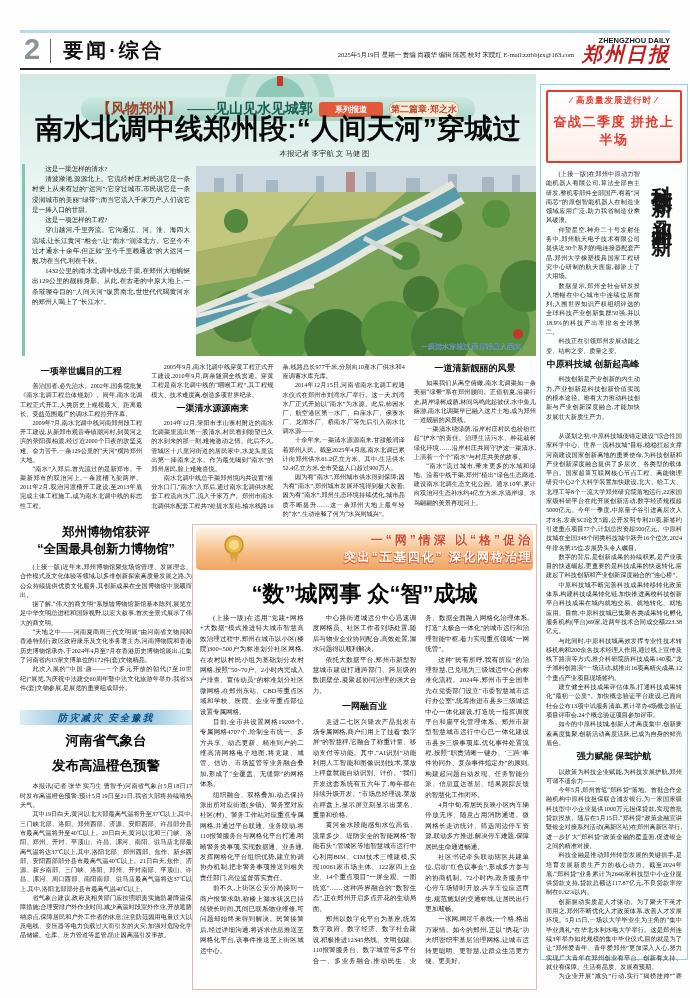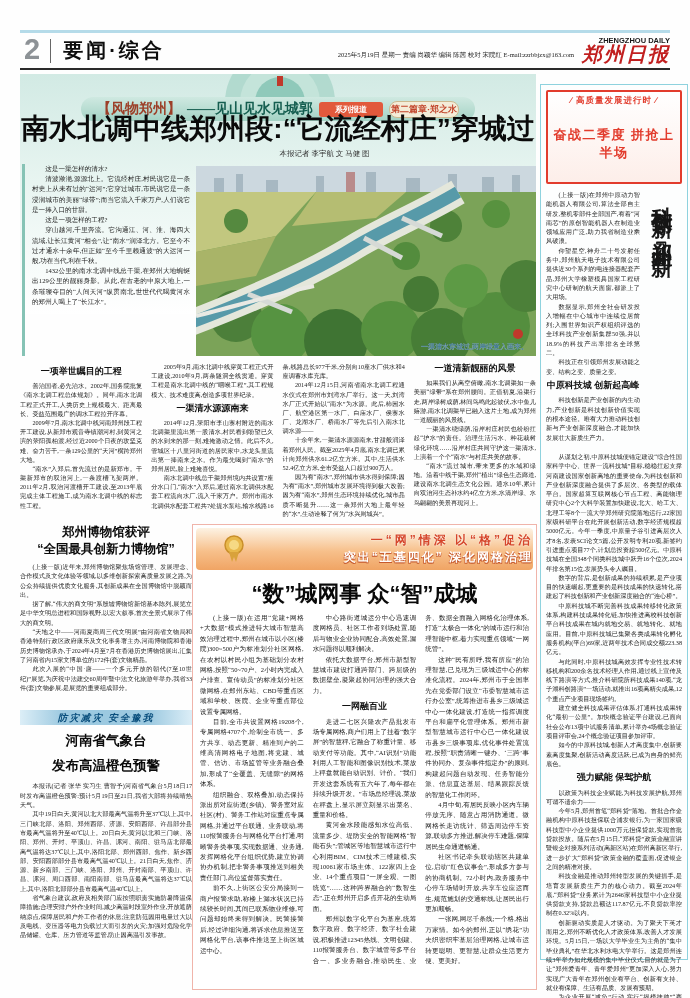--- a/index.html
+++ b/index.html
@@ -84,25 +84,25 @@
   .medal{position:absolute;left:26px;top:7px;}
   .grid-head{font-family:"Liberation Sans",sans-serif;font-size:22px;font-weight:900;
              text-align:center;margin:9px 0 2px;color:#090909;}
   #gridbody{margin:4px 4px 0;height:370px;column-count:3;column-gap:9px;
             font-size:6.5px;line-height:1.6;text-align:justify;overflow:hidden;}
 
   
   #tech{left:540px;top:84px;width:148px;height:876px;border:1px solid #8ed2de;
         background:#fdfefe;box-sizing:border-box;padding:5px;}
   .tech-redbox{border:2px solid #e23c2d;border-radius:2px;text-align:center;
-               padding:3px 0 20px;background:linear-gradient(180deg,#ffffff,#fdeee9);}
+               padding:3px 0 12px;background:linear-gradient(180deg,#ffffff,#fdeee9);}
   .trb1{font-family:"Liberation Sans",sans-serif;font-size:8.5px;font-weight:800;
         color:#e23c2d;letter-spacing:1px;}
   .trb2{font-family:"Liberation Sans",sans-serif;font-size:13px;font-weight:900;
-        color:#e23c2d;letter-spacing:1.5px;margin-top:19px;}
+        color:#e23c2d;letter-spacing:1.5px;margin-top:6px;}
   .tech-upper{display:flex;margin-top:6px;height:258px;overflow:hidden;}
   .tech-upcol{flex:1;font-size:6.2px;line-height:1.5;text-align:justify;overflow:hidden;}
   .vtitle{width:40px;writing-mode:vertical-rl;font-family:"Liberation Sans",sans-serif;
           font-size:21px;font-weight:900;color:#161616;letter-spacing:3px;
           line-height:40px;margin-left:2px;}
   .tech-lower{margin-top:4px;height:550px;font-size:6.2px;line-height:1.5;
               text-align:justify;overflow:hidden;}
 </style>
 </head>
 <body>
@@ -132,21 +132,21 @@
 
   <div class="abs" id="series">
     <span class="series-pill">
       <span class="series-bracket">【风物郑州】</span>
       <span class="series-title">——见山见水见城郭</span>
       <span class="chip-report">系列报道</span>
       <span class="chip-chapter">第二篇章·郑之水</span>
     </span>
   </div>
 
-  <div class="abs" id="headline">南水北调中线郑州段:“它流经村庄”穿城过</div>
+  <div class="abs" id="headline">南水北调中线郑州段:“人间天河”穿城过</div>
   <div class="abs" id="byline">本报记者 李宇航 文 马健 图</div>
 
   <div class="abs" id="lede">
       <p class="para">这是一渠怎样的清水?</p>
       <p class="para">清波潋滟,源源北上。它流经村庄,村民说它是一条村史上从未有过的“运河”;它穿过城市,市民说它是一条浸润城市的美丽“绿带”;而当它流入千家万户,人们说它是一捧入口的甘甜。</p>
       <p class="para">这是一项怎样的工程?</p>
       <p class="para">穿山越河,千里奔流。它沟通江、河、淮、海四大流域,让长江黄河“相会”,让“南水”润泽北方。它至今不过才通水十余年,但正如“至今千里赖通波”的大运河一般,功在当代,利在千秋。</p>
       <p class="para">1432公里的南水北调中线总干渠,在郑州大地蜿蜒出129公里的靓丽身影。从此,在古老的中原大地上,一条璀璨夺目的“人间天河”纵贯南北,世世代代喝黄河水的郑州人喝上了“长江水”。</p>
     </div>
 

